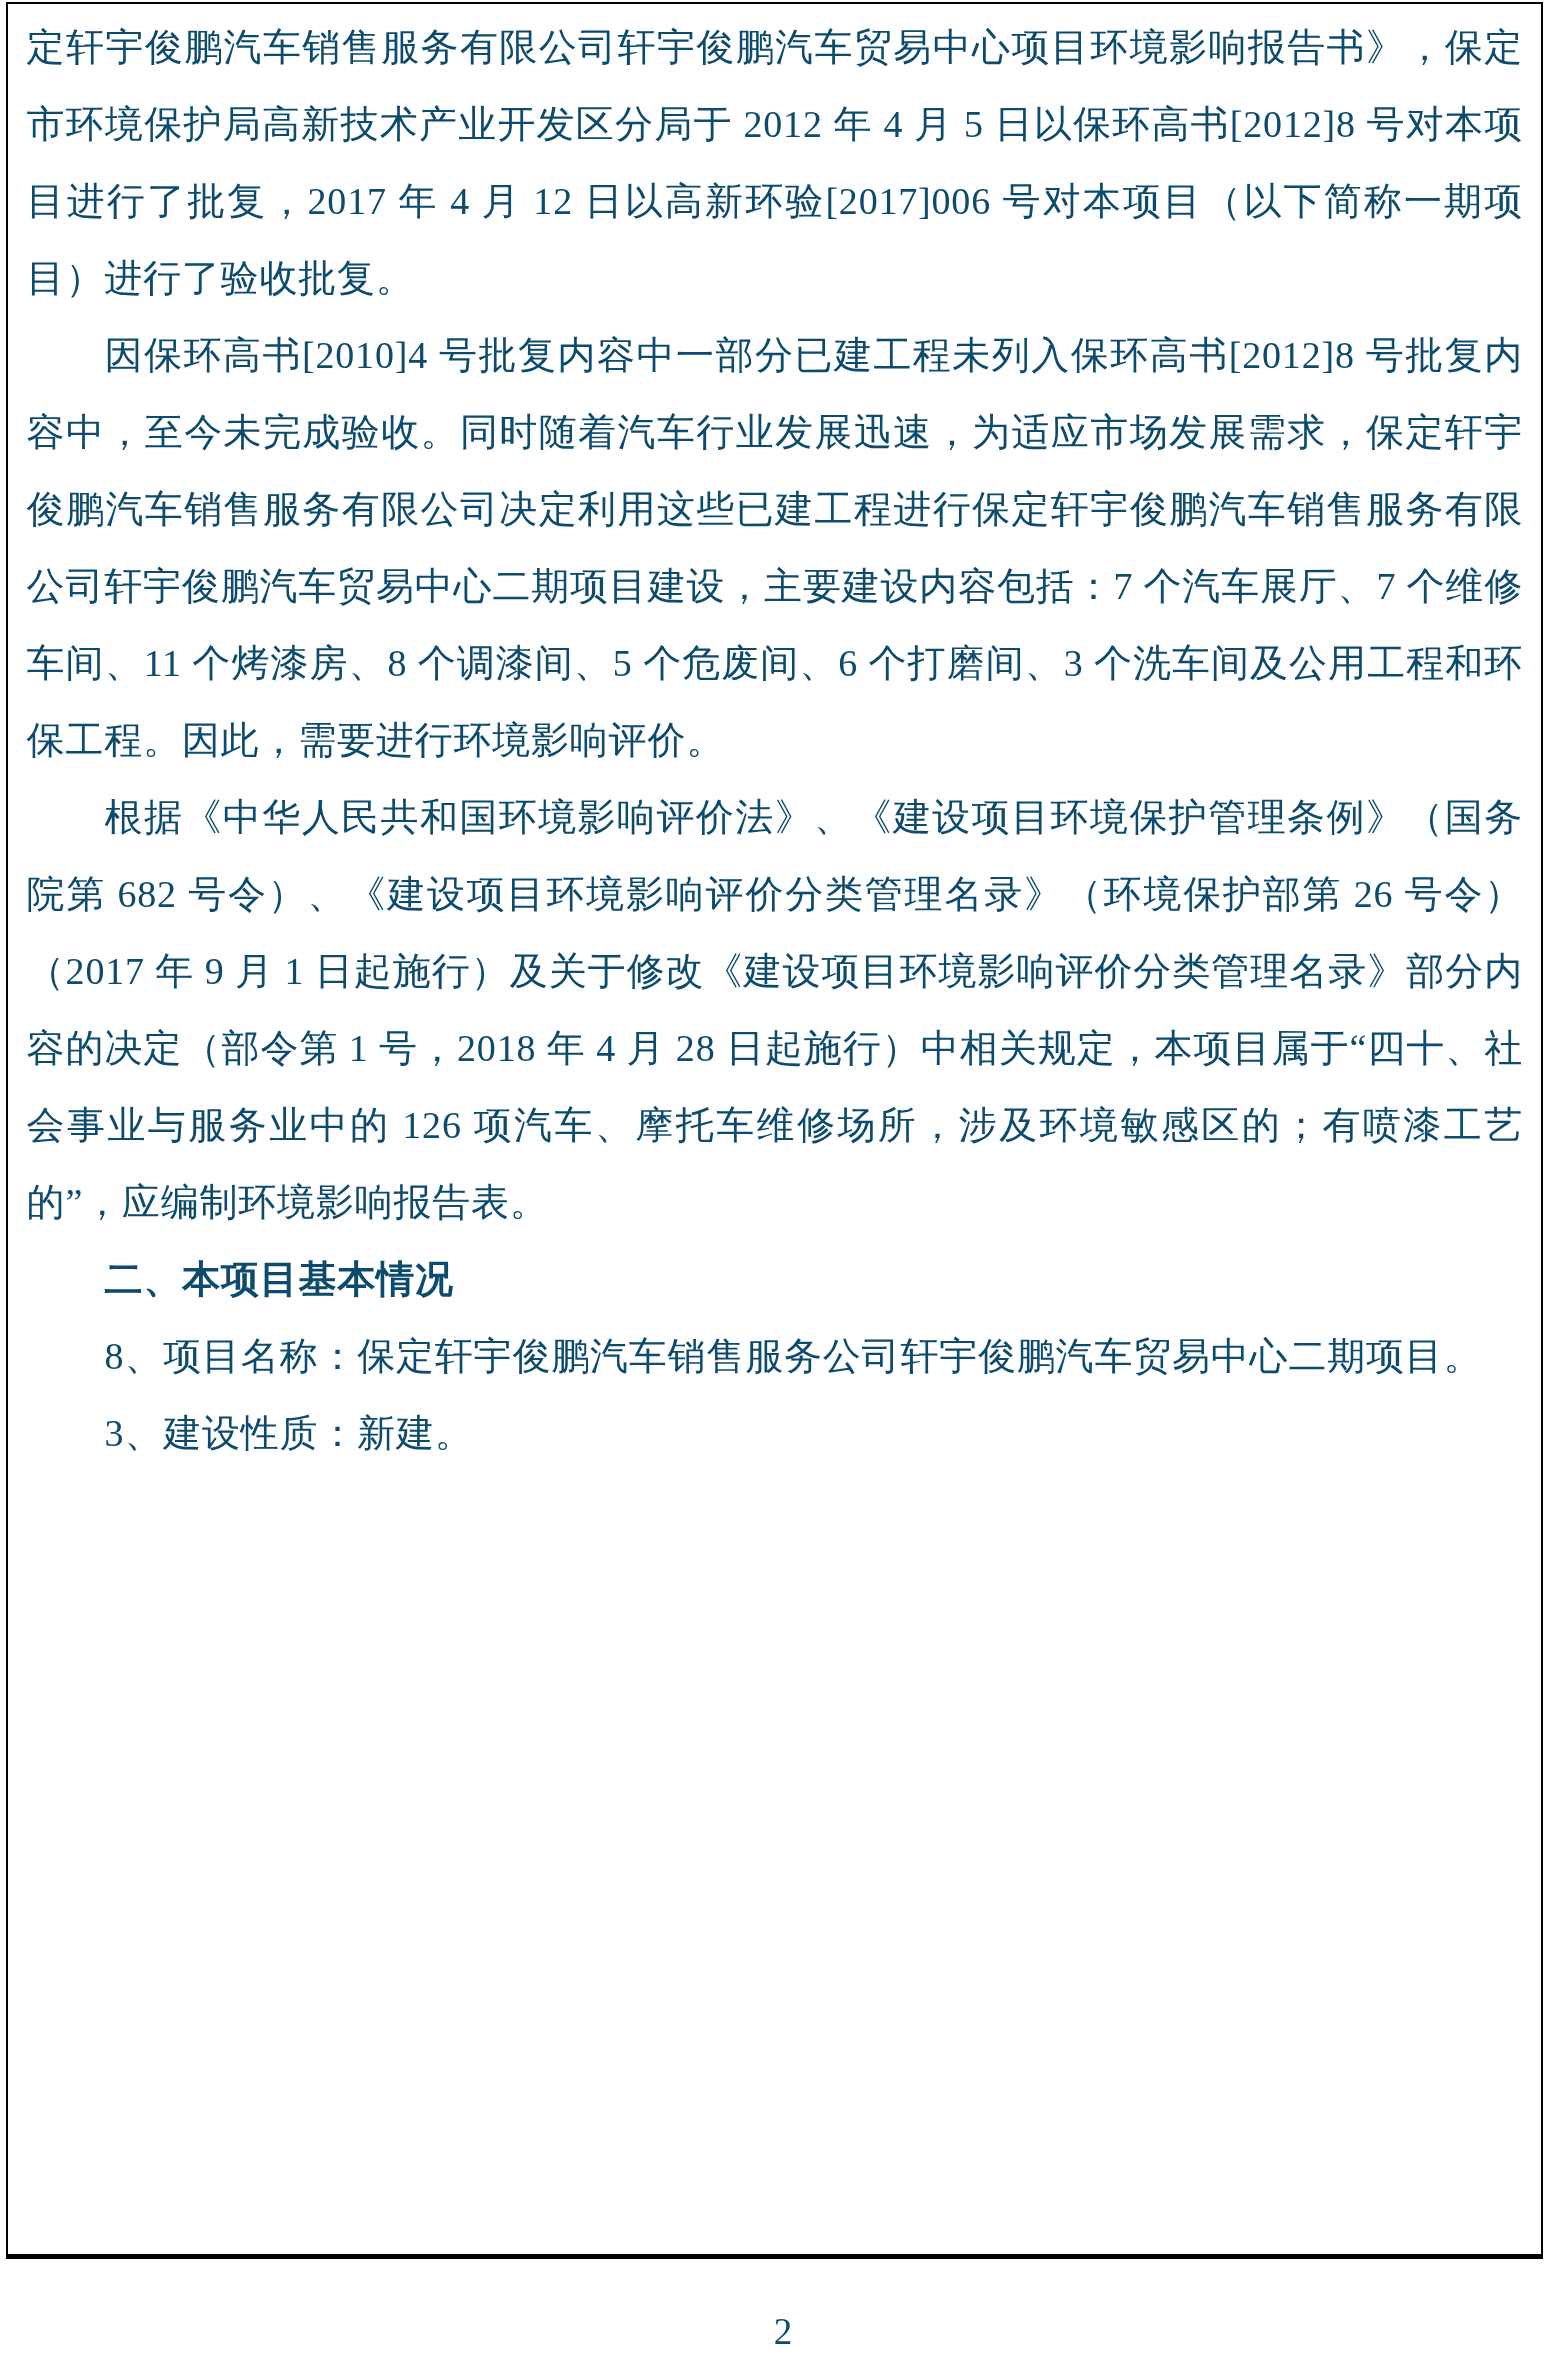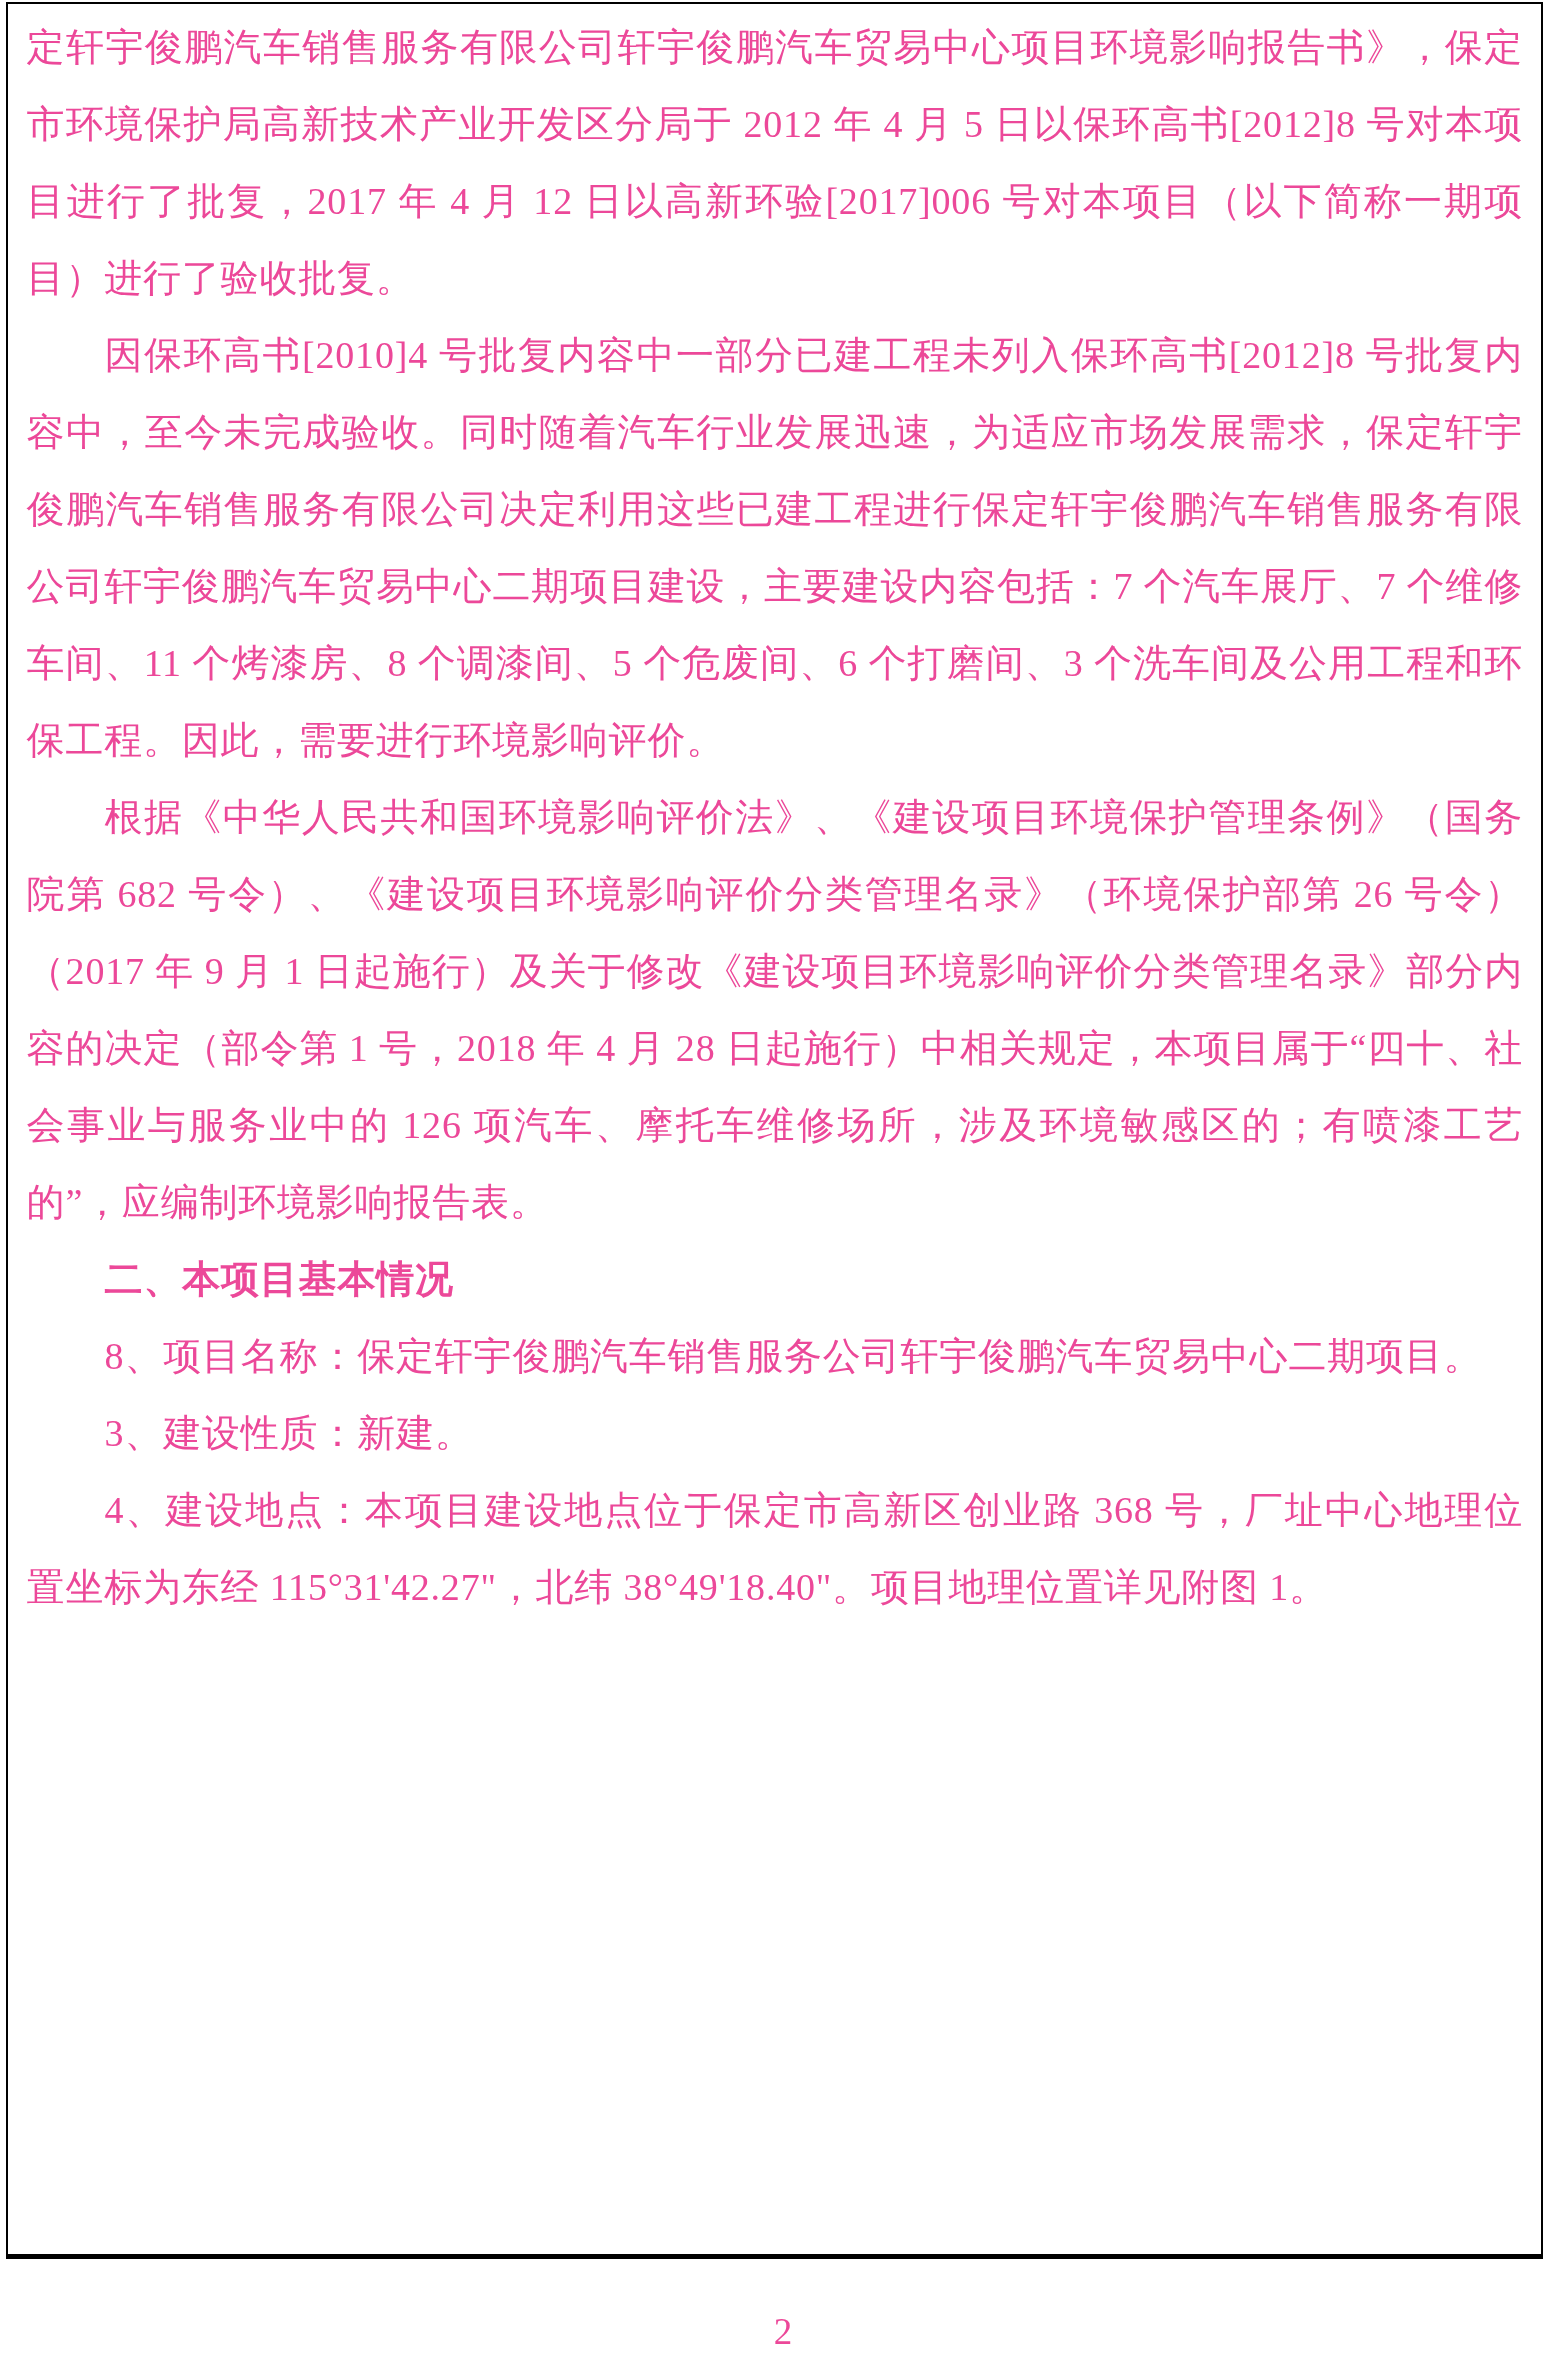--- a/index.html
+++ b/index.html
@@ -1,21 +1,21 @@
 <!DOCTYPE html>
 <html style="font-size:12.8px"><head>
 <meta charset="utf-8">
 <style>
   html, body { margin: 0; padding: 0; background: #ffffff; }
   .page {
     position: relative;
     width: 1566px;
     height: 2366px;
     background: #ffffff;
-    color: #ec4899;
+    color: #0c4a6e;
     font-family: "Liberation Serif", "DejaVu Serif", serif;
   }
   .border-box {
     position: absolute;
     left: 5.6px;
     top: 2.4px;
     width: 1537px;
     height: 2257px;
     box-sizing: border-box;
     border: 2.4px solid #000000;
@@ -49,17 +49,16 @@
 <body>
 
 <div class="page">
   <div class="border-box">
     <p class="para">定轩宇俊鹏汽车销售服务有限公司轩宇俊鹏汽车贸易中心项目环境影响报告书》，保定市环境保护局高新技术产业开发区分局于 2012 年 4 月 5 日以保环高书[2012]8 号对本项目进行了批复，2017 年 4 月 12 日以高新环验[2017]006 号对本项目（以下简称一期项目）进行了验收批复。</p>
     <p class="para indent">因保环高书[2010]4 号批复内容中一部分已建工程未列入保环高书[2012]8 号批复内容中，至今未完成验收。同时随着汽车行业发展迅速，为适应市场发展需求，保定轩宇俊鹏汽车销售服务有限公司决定利用这些已建工程进行保定轩宇俊鹏汽车销售服务有限公司轩宇俊鹏汽车贸易中心二期项目建设，主要建设内容包括：7 个汽车展厅、7 个维修车间、11 个烤漆房、8 个调漆间、5 个危废间、6 个打磨间、3 个洗车间及公用工程和环保工程。因此，需要进行环境影响评价。</p>
     <p class="para indent">根据《中华人民共和国环境影响评价法》、《建设项目环境保护管理条例》（国务院第 682 号令）、《建设项目环境影响评价分类管理名录》（环境保护部第 26 号令）（2017 年 9 月 1 日起施行）及关于修改《建设项目环境影响评价分类管理名录》部分内容的决定（部令第 1 号，2018 年 4 月 28 日起施行）中相关规定，本项目属于“四十、社会事业与服务业中的 126 项汽车、摩托车维修场所，涉及环境敏感区的；有喷漆工艺的”，应编制环境影响报告表。</p>
     <p class="para indent heading">二、本项目基本情况</p>
     <p class="para indent">8、项目名称：保定轩宇俊鹏汽车销售服务公司轩宇俊鹏汽车贸易中心二期项目。</p>
     <p class="para indent">3、建设性质：新建。</p>
-    <p class="para indent">4、建设地点：本项目建设地点位于保定市高新区创业路 368 号，厂址中心地理位置坐标为东经 115°31'42.27"，北纬 38°49'18.40"。项目地理位置详见附图 1。</p>
   </div>
   <div class="page-number">2</div>
 </div>
 
 
 </body></html>

